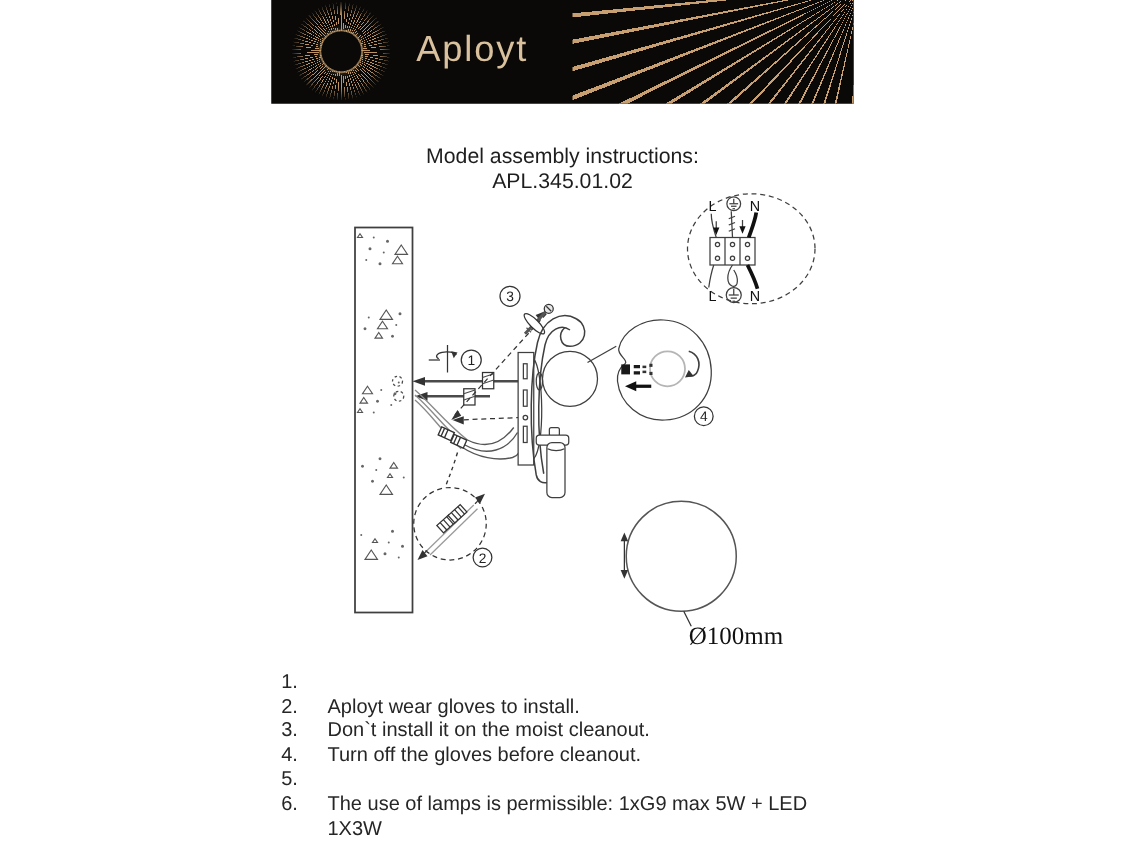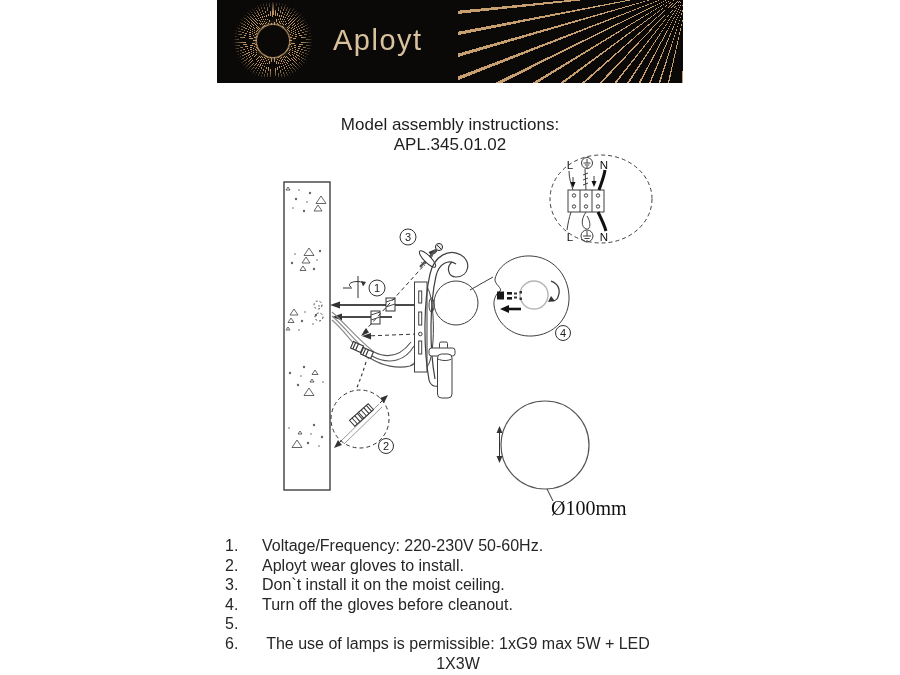--- a/index.html
+++ b/index.html
@@ -28,21 +28,21 @@
   .ln{font-size:11.5px;fill:#111;text-anchor:middle;font-family:"Liberation Sans",sans-serif;}
   .co{font-size:11px;fill:#222;text-anchor:middle;font-family:"Liberation Sans",sans-serif;}
   .dim{font-size:20px;fill:#111;font-family:"Liberation Serif",serif;}
 
   
   .instructions{position:absolute;left:225px;top:536px;width:440px;margin:0;padding:0;list-style:none;
                 font-size:16px;line-height:19.6px;color:#262626;}
   .instructions li{display:flex;}
   .instructions .num{flex:0 0 37px;}
   .instructions .txt{max-width:420px;}
-  .instructions li:nth-child(6) .txt{max-width:392px;text-align:center;}
+  .instructions li:nth-child(6) .txt{max-width:392px;}
 </style>
 </head>
 <body>
 
 <div class="page">
 
   <div class="banner">
     <div class="burst">
       <div class="burst-core"></div>
     </div>
@@ -302,29 +302,28 @@
       <polygon points="499.5,426 496.5,433 502.5,433" fill="#333" stroke="none"></polygon>
       <polygon points="499.5,463 496.5,456 502.5,456" fill="#333" stroke="none"></polygon>
       <line x1="547" y1="489" x2="553" y2="501" stroke="#333" stroke-width="1"></line>
       <text class="dim" x="551" y="515" stroke="none">Ø100mm</text>
     </g>
   </svg>
 
   <ol class="instructions">
     <li>
       <span class="num">1.</span>
-      <span class="txt">Voltage/Frequency: 220-230V 50-60Hz.</span>
     </li>
     <li>
       <span class="num">2.</span>
       <span class="txt">Aployt wear gloves to install.</span>
     </li>
     <li>
       <span class="num">3.</span>
-      <span class="txt">Don`t install it on the moist ceiling.</span>
+      <span class="txt">Don`t install it on the moist cleanout.</span>
     </li>
     <li>
       <span class="num">4.</span>
       <span class="txt">Turn off the gloves before cleanout.</span>
     </li>
     <li>
       <span class="num">5.</span>
     </li>
     <li>
       <span class="num">6.</span>

